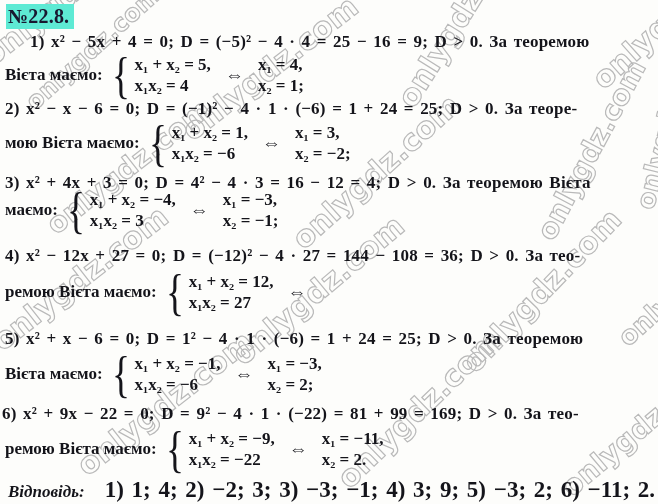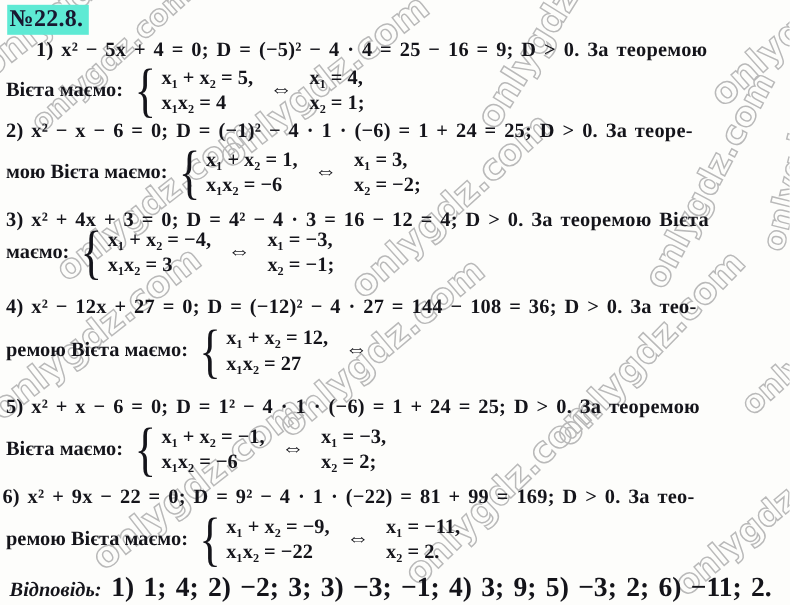--- a/index.html
+++ b/index.html
@@ -18,21 +18,21 @@
   .title{font-size:20px;line-height:22px;padding:1px 5px 2px 2px;
          background:#5eead4;color:#181830;}
   .sysrow{position:absolute;z-index:1;display:flex;align-items:center;}
   .sys-label{font-weight:700;font-size:17px;white-space:nowrap;margin-right:6px;}
   .brace{font-weight:400;font-size:50px;line-height:44px;
          transform:scaleX(.75);margin-right:2px;}
   .syscol,.rescol{display:flex;flex-direction:column;}
   .eq{font-weight:700;font-size:17px;line-height:21px;white-space:nowrap;}
   .arrow{font-weight:700;font-size:19px;margin:0 14px;}
   .ansrow{position:absolute;z-index:1;display:flex;align-items:baseline;}
-  .ans-label{font-weight:700;font-style:italic;font-size:17px;margin-right:8px;}
+  .ans-label{font-weight:700;font-style:italic;font-size:17px;margin-right:20px;}
   .ans-text{font-weight:700;font-size:23px;word-spacing:2px;white-space:nowrap;}
 </style>
 </head>
 <body>
 
 <div class="page">
 
   <span class="wm" style="left:-25px;top:45px;font-size:30px;transform:rotate(-38deg)">onlygdz.com</span>
   <span class="wm" style="left:175px;top:120px;font-size:30px;transform:rotate(-38deg)">onlygdz.com</span>
   <span class="wm" style="left:390px;top:95px;font-size:30px;transform:rotate(-58deg)">onlygdz.com</span>

